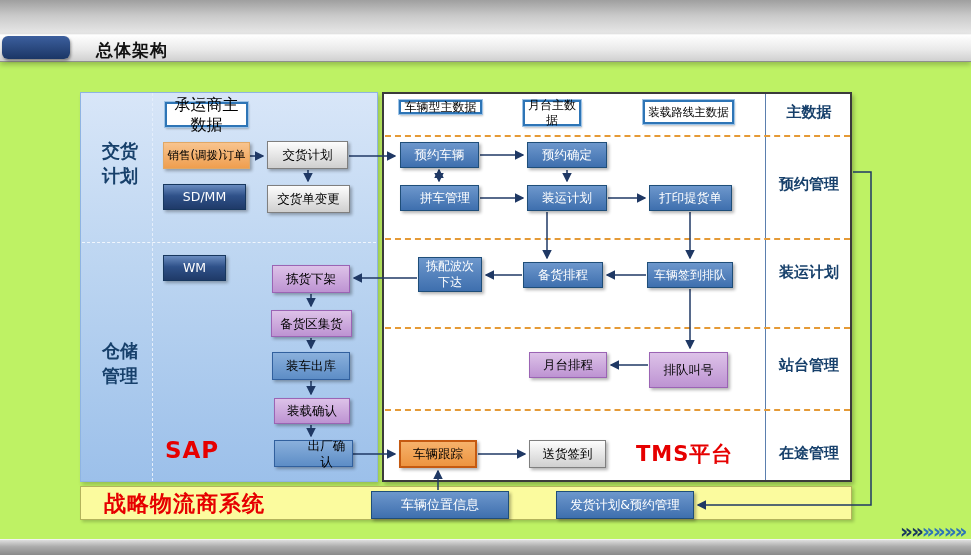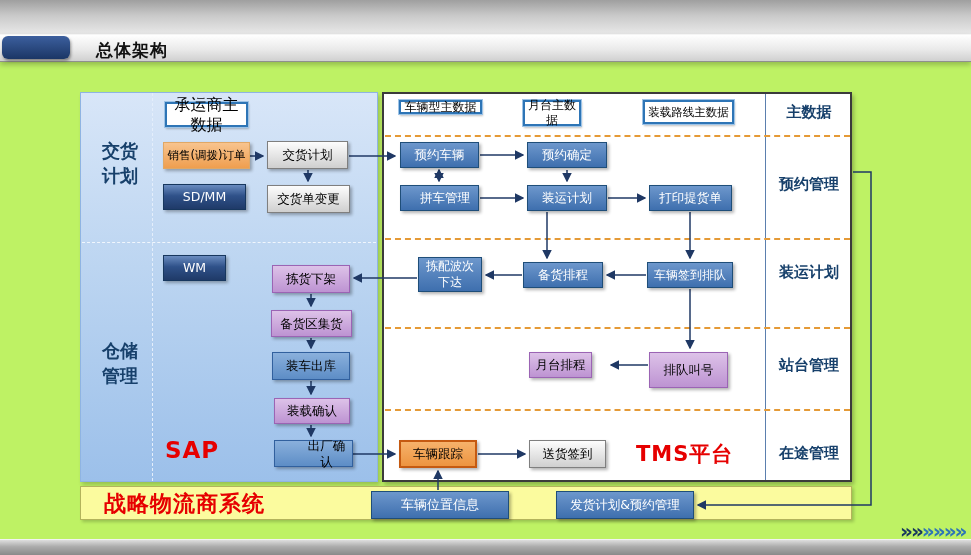--- a/index.html
+++ b/index.html
@@ -109,21 +109,21 @@
   <div class="box b-white" style="left:523px; top:100px; width:58px; height:26px; font-size:12px;">月台主数据</div>
   <div class="box b-white" style="left:643px; top:100px; width:91px; height:24px; font-size:11.5px;">装载路线主数据</div>
   <div class="box b-blue shadow" style="left:400px; top:142px; width:79px; height:26px;">预约车辆</div>
   <div class="box b-blue shadow" style="left:527px; top:142px; width:80px; height:26px;">预约确定</div>
   <div class="box b-blue shadow" style="left:400px; top:185px; width:79px; height:26px;padding-left:13px;">拼车管理</div>
   <div class="box b-blue shadow" style="left:527px; top:185px; width:80px; height:26px;">装运计划</div>
   <div class="box b-blue shadow" style="left:649px; top:185px; width:83px; height:26px;">打印提货单</div>
   <div class="box b-blue shadow" style="left:418px; top:257px; width:64px; height:35px; font-size:12px; line-height:1.3;">拣配波次下达</div>
   <div class="box b-blue shadow" style="left:523px; top:262px; width:80px; height:26px;">备货排程</div>
   <div class="box b-blue shadow" style="left:647px; top:262px; width:86px; height:26px; font-size:12px;">车辆签到排队</div>
-  <div class="box b-purple shadow" style="left:529px; top:352px; width:63px; height:26px;">月台排程</div>
+  <div class="box b-purple shadow" style="left:529px; top:352px; width:78px; height:26px;">月台排程</div>
   <div class="box b-purple shadow" style="left:649px; top:352px; width:79px; height:36px;">排队叫号</div>
   <div class="box b-track shadow" style="left:399px; top:440px; width:78px; height:28px;">车辆跟踪</div>
   <div class="box b-gray shadow" style="left:529px; top:440px; width:77px; height:28px;">送货签到</div>
   <div class="red-title" style="left:636px; top:440px; font-size:21px;">TMS平台</div>
 
   <div class="red-title" style="left:104px; top:489px; font-size:22px;">战略物流商系统</div>
   <div class="box b-blue shadow" style="left:556px; top:491px; width:138px; height:28px;">发货计划&amp;预约管理</div>
   <div class="box b-blue shadow" style="left:371px; top:491px; width:138px; height:28px; font-size:13px;">车辆位置信息</div>
 
   <svg class="arrows" viewBox="0 0 971 555" xmlns="http://www.w3.org/2000/svg">

